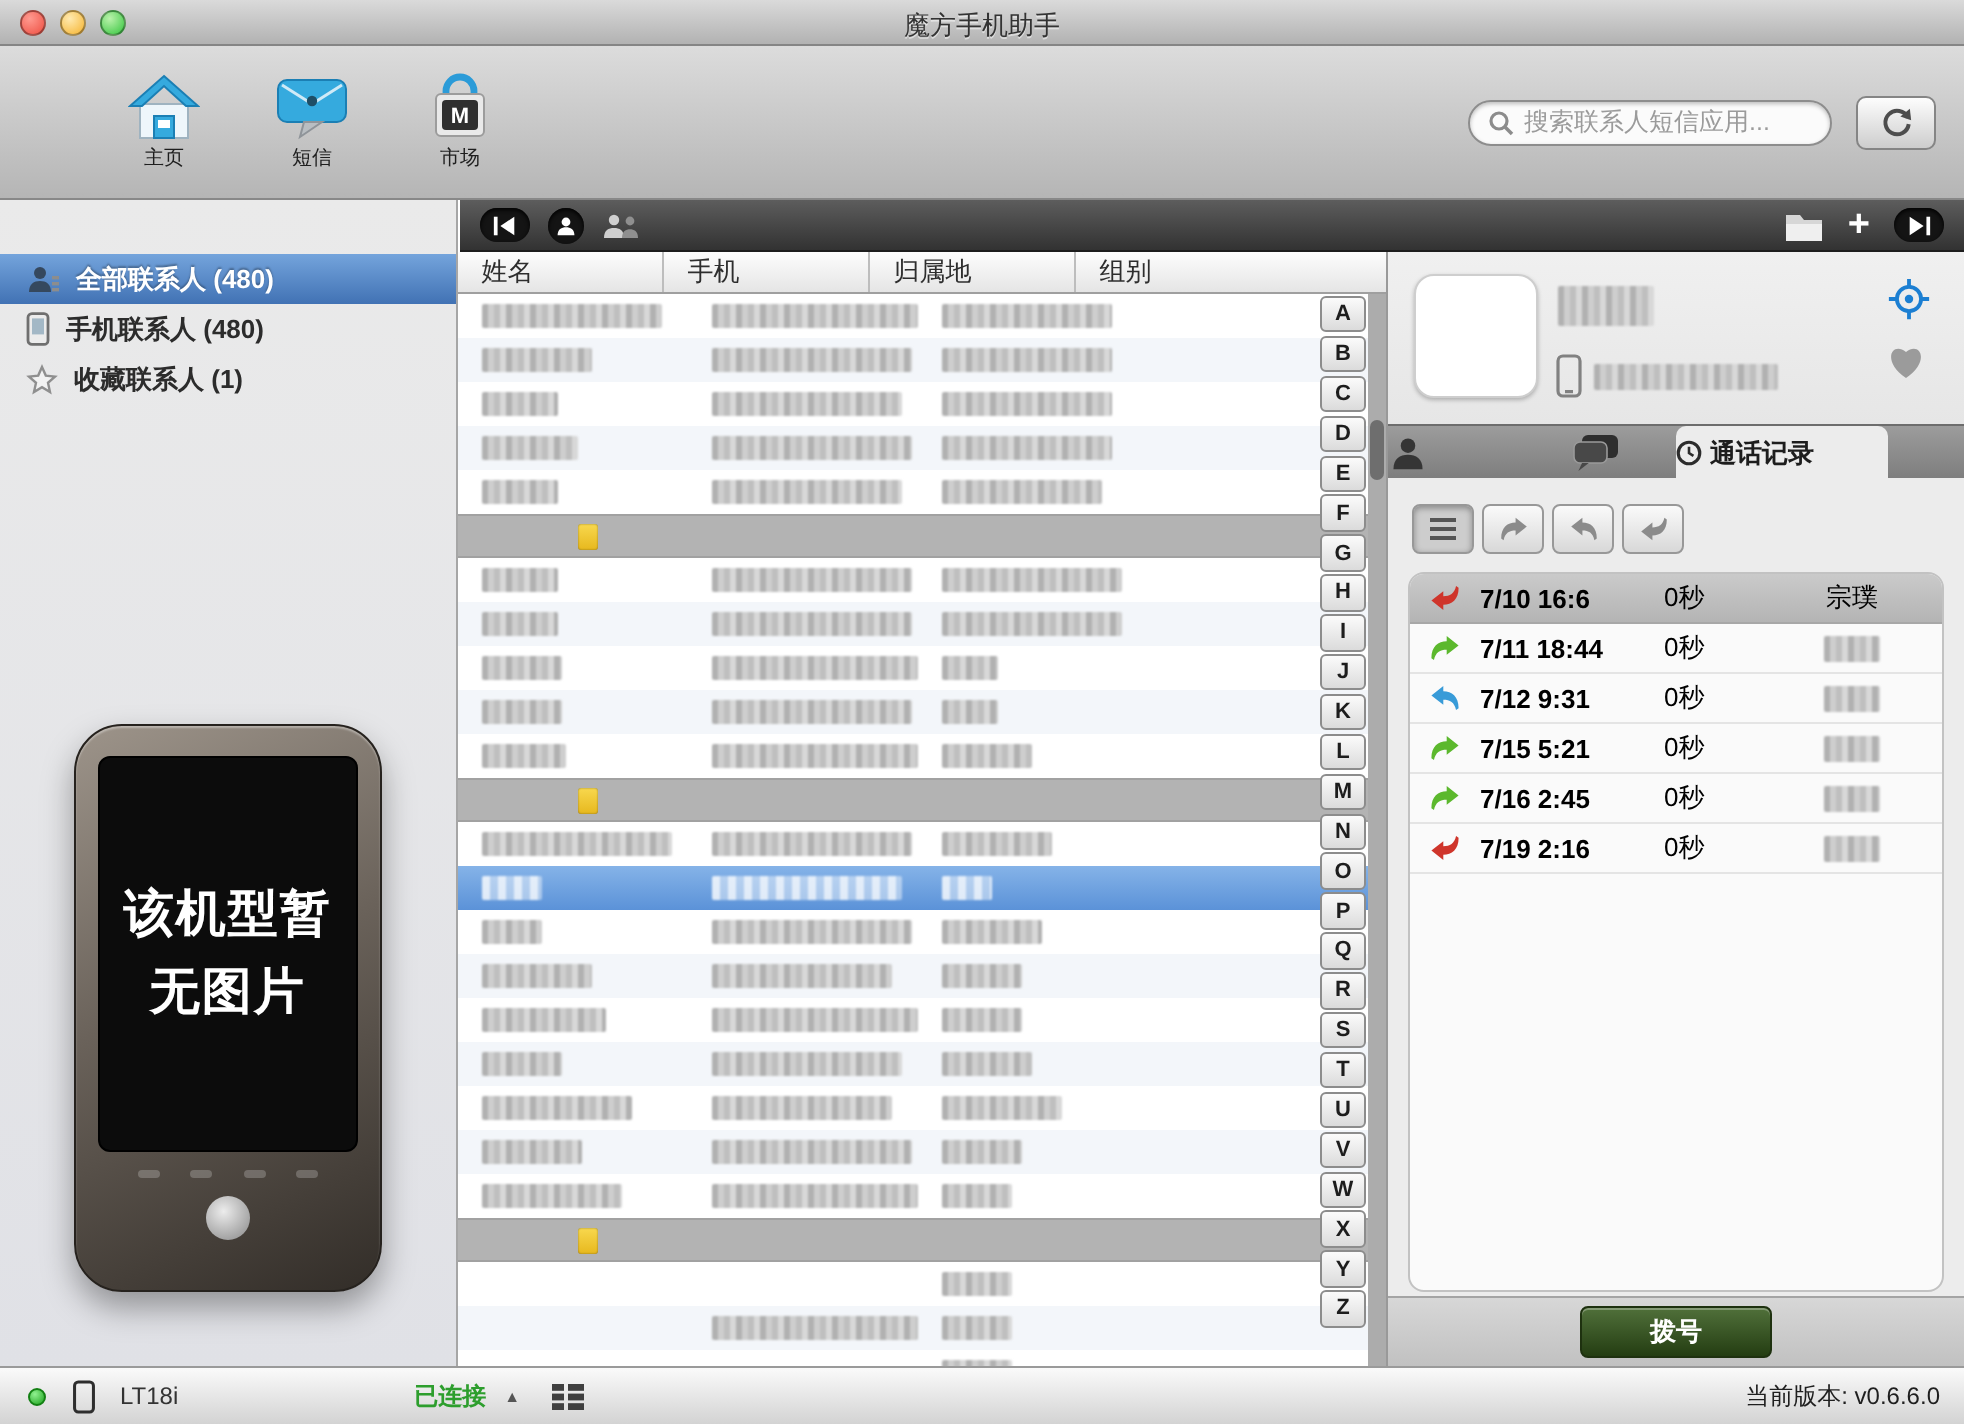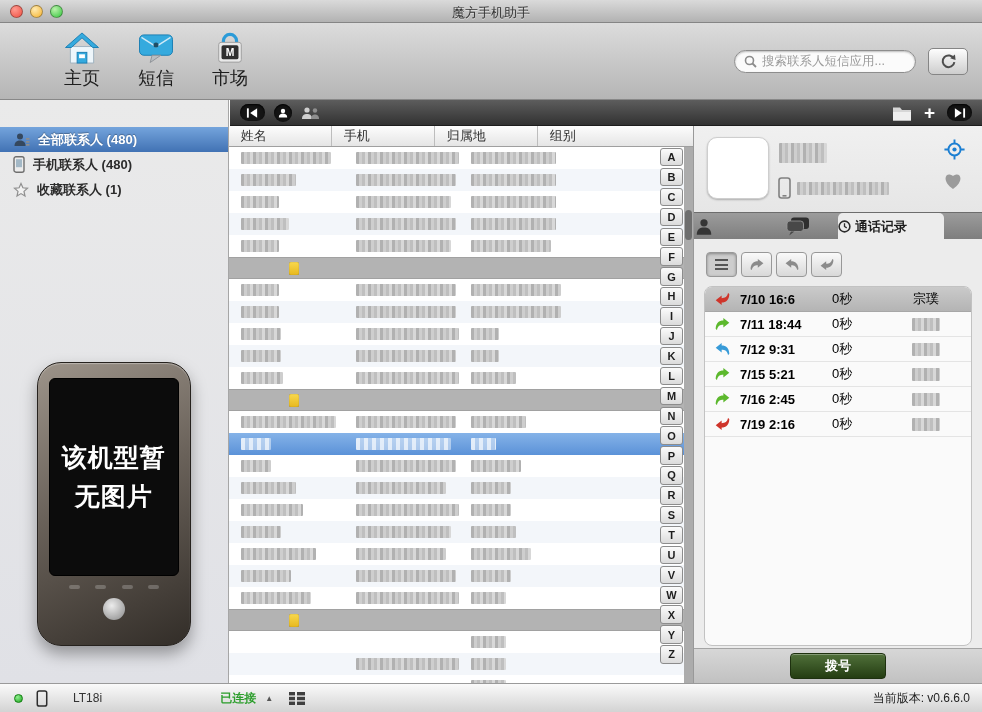--- a/index.html
+++ b/index.html
@@ -14,21 +14,21 @@
 .tl.red{background:radial-gradient(circle at 35% 30%,#ff9a90,#ee4f42)}
 .tl.yellow{background:radial-gradient(circle at 35% 30%,#ffeab0,#f5b32f)}
 .tl.green{background:radial-gradient(circle at 35% 30%,#baf2ab,#35c53e)}
 .title{flex:1;text-align:center;font-size:13px;color:#333;text-shadow:0 1px 0 rgba(255,255,255,.5)}
 
 
 .toolbar{height:77px;background:linear-gradient(#dcdcdc,#b5b5b5);border-bottom:1px solid #888;display:flex;align-items:center;padding:0 14px 0 50px}
 .toolbar-nav{display:flex;gap:10px}
 .nav-btn{width:64px;height:60px;display:flex;flex-direction:column;align-items:center;justify-content:center;gap:2px;border-radius:5px;border:1px solid transparent}
 .nav-btn.active{border-color:#8f8f8f;background:linear-gradient(rgba(255,255,255,.3),rgba(0,0,0,.04));box-shadow:inset 0 1px 3px rgba(0,0,0,.3)}
-.nav-label{font-size:18px;color:#1e1e1e}
+.nav-label{font-size:10px;color:#1e1e1e}
 .toolbar-right{margin-left:auto;display:flex;align-items:center;gap:12px}
 .searchbox{width:182px;height:23px;border-radius:12px;background:#fbfbfb;border:1px solid #8d8d8d;box-shadow:inset 0 1px 2px rgba(0,0,0,.25);display:flex;align-items:center;padding:0 9px;gap:5px}
 .searchbox input{border:none;outline:none;background:transparent;font-size:12.5px;color:#444;width:100%;font-family:inherit}
 .searchbox input::placeholder{color:#9b9b9b}
 .refresh-btn{width:40px;height:27px;border-radius:5px;border:1px solid #858585;background:linear-gradient(#fdfdfd,#cdcdcd);display:flex;align-items:center;justify-content:center}
 
 
 .main{position:relative;display:flex;height:583px}
 .darkstrip{position:absolute;left:230px;right:0;top:0;height:26px;background:linear-gradient(#5d5d5d,#323232);border-bottom:1px solid #1d1d1d;display:flex;align-items:center;padding:0 10px;z-index:6}
 .strip-left{display:flex;align-items:center;gap:9px}
@@ -95,21 +95,21 @@
 .rec .rdur{width:58px}
 .rec .rname{width:72px;display:flex;justify-content:center}
 .rec .rname .redact{width:28px;height:13px}
 .dfooter{height:35px;background:linear-gradient(#d7d7d7,#c1c1c1);border-top:1px solid #a4a4a4;display:flex;align-items:center;justify-content:center}
 .dial{width:96px;height:26px;border-radius:4px;border:1px solid #1e310f;background:linear-gradient(#50703a,#243d12);color:#fff;font-weight:bold;font-size:13px;font-family:inherit;box-shadow:inset 0 1px 0 rgba(255,255,255,.3)}
 
 
 .statusbar{height:29px;background:linear-gradient(#fafafa,#d3d3d3);border-top:1px solid #9a9a9a;display:flex;align-items:center;padding:0 12px;font-size:12px;color:#2b2b2b}
 .led{width:9px;height:9px;border-radius:50%;background:radial-gradient(circle at 35% 30%,#90f190,#1da21d);border:1px solid #138013;margin-left:2px}
 .sb-phone{margin-left:13px;display:flex}
-.sb-device{margin-left:25px;color:#333}
+.sb-device{margin-left:12px;color:#333}
 .sb-conn{margin-left:118px;color:#2d9e2d;font-weight:bold}
 .sb-arrow{margin-left:9px;font-size:8px;color:#555}
 .sb-grid{margin-left:16px;display:flex}
 .sb-version{margin-left:auto;color:#1f1f1f}
 svg{display:block}
 </style>
 </head>
 <body>
 
 <div class="window">

